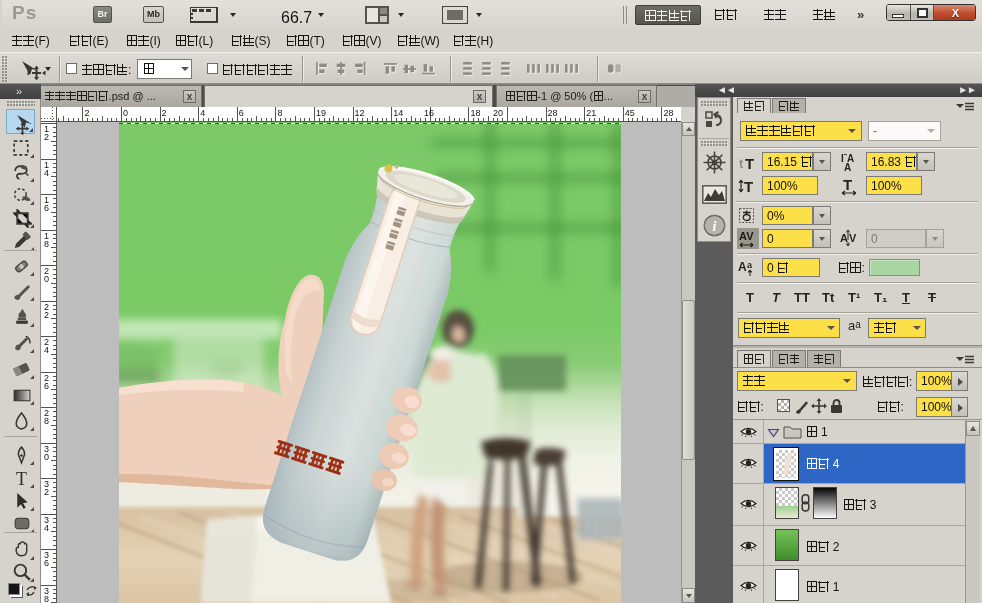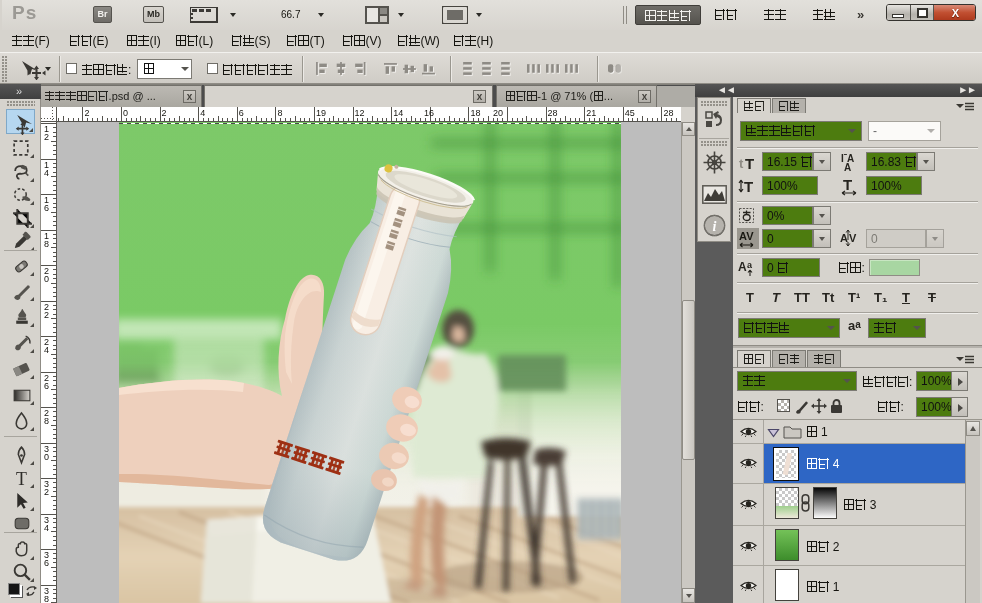--- a/index.html
+++ b/index.html
@@ -71,21 +71,21 @@
 .canvas{left:57px;top:122px;width:624px;height:481px;background:#bdbdbd}
 
 .dockstrip{left:695px;top:84px;width:38px;height:519px;background:#5b5b5b}
 .iconstrip{left:697px;top:97px;width:34px;height:145px;background:#d6d3cd;
  border:1px solid #8f8c85}
 .panelhead{background:linear-gradient(#555,#3f3f3f)}
 .panels{left:733px;top:97px;width:249px;height:506px;background:#d6d3cd}
 .ptab{position:absolute;top:0;height:16px;font-size:11px;color:#1c1b17;
  background:#b4b1ab;border:1px solid #7c7a74;border-bottom:none;text-align:center}
 .ptab.act{background:#d6d3cd}
-.field{position:absolute;background:#4d7c0f;border:1px solid #7c7a74;font-size:12px;color:#111}
+.field{position:absolute;background:#fde047;border:1px solid #7c7a74;font-size:12px;color:#111}
 .field .tx{position:absolute;left:4px;top:2px;white-space:nowrap}
 .chbtn{position:absolute;background:linear-gradient(#dbd8d2,#c2bfb9);border:1px solid #7c7a74}
 .chbtn:before{content:"";position:absolute;left:50%;top:50%;margin:-2px 0 0 -3.5px;
  border-left:3.5px solid rgba(0,0,0,0);border-right:3.5px solid rgba(0,0,0,0);
  border-top:4.5px solid #55534e}
 .hdiv{position:absolute;left:4px;width:241px;height:2px;
  background:linear-gradient(#a5a29b,#a5a29b) 0 0/100% 1px no-repeat,
  linear-gradient(#f0efec,#f0efec) 0 1px/100% 1px no-repeat}
 .lab{position:absolute;font-size:12px;color:#15140f;white-space:nowrap}
 .eye{position:absolute;width:17px;height:11px}
@@ -96,21 +96,21 @@
 <div class="ab" style="left:141px;top:6px;width:21px;height:17px;background:linear-gradient(#d9d6d0,#c3c0ba);border:1px solid #55534e;border-radius:2px;color:#2a2924;font-size:9px;font-weight:bold;text-align:center;line-height:15px">Mb</div>
 <svg class="ab" style="left:188px;top:7px" width="28" height="16" viewBox="0 0 28 16">
 <rect x="0" y="0" width="27" height="15" fill="none" stroke="#3c3a36" stroke-width="2"></rect>
 <rect x="2" y="2" width="5" height="3" fill="#3c3a36"></rect>
       <rect x="9" y="2" width="5" height="3" fill="#3c3a36"></rect>
       <rect x="16" y="2" width="5" height="3" fill="#3c3a36"></rect>
 <rect x="1" y="6" width="2" height="2" fill="#3c3a36"></rect>
       <rect x="1" y="10" width="2" height="2" fill="#3c3a36"></rect>
 </svg>
 <div class="ab darr" style="left:228px;top:13px"></div>
-<div class="ab" style="left:279px;top:9px;font-size:10px;color:#15140f">66.7</div>
+<div class="ab" style="left:279px;top:9px;font-size:16px;color:#15140f">66.7</div>
 <div class="ab darr" style="left:316px;top:13px"></div>
 <svg class="ab" style="left:363px;top:6px" width="24" height="18" viewBox="0 0 24 18">
 <rect x="0" y="0" width="24" height="18" fill="#55534e"></rect>
 <rect x="2" y="2" width="11" height="14" fill="#e8e6e2"></rect>
       <rect x="15" y="2" width="7" height="6" fill="#8a8883"></rect>
       <rect x="15" y="10" width="7" height="6" fill="#c9c6c0"></rect>
 </svg>
 <div class="ab darr" style="left:396px;top:13px"></div>
 <svg class="ab" style="left:440px;top:6px" width="26" height="18" viewBox="0 0 26 18">
 <rect x="0" y="0" width="26" height="18" rx="2" fill="none" stroke="#46443f" stroke-width="2"></rect>
@@ -325,21 +325,21 @@
 <div class="ab tabstrip"></div>
 <div class="ab dtab" style="left:35px;width:167px">
     <span class="lb"><i class="cj k0"></i><i class="cj k0"></i><i class="cj k0"></i><i class="cj k1"></i><i class="cj k2"></i><i class="cj k2"></i><b>.psd @ ...</b></span>
     <span class="xbox" style="right:5px">x</span>
   </div>
 <div class="ab dtab act" style="left:204px;width:289px">
     <span class="xbox" style="right:6px">x</span>
   </div>
 <div class="ab" style="left:657px;top:86px;width:38px;height:21px;background:#aeaca6"></div>
 <div class="ab dtab" style="left:496px;width:161px">
-    <span class="lb"><i class="cj k1"></i><i class="cj k2"></i><i class="cj k1"></i><b>-1 @ 71% (</b><i class="cj k1"></i><b>...</b></span>
+    <span class="lb"><i class="cj k1"></i><i class="cj k2"></i><i class="cj k1"></i><b>-1 @ 50% (</b><i class="cj k1"></i><b>...</b></span>
     <span class="xbox" style="right:5px">x</span>
   </div>
 <div class="ab toolbar"></div>
 <div class="ab toolhead">
     <span style="position:absolute;left:16px;top:1px;font-size:11px;letter-spacing:-2px">»</span>
   </div>
 <div class="ab grip" style="left:7px;top:101px;width:28px;height:6px"></div>
 <svg width="0" height="0">
     <defs>
       <linearGradient id="gtool" x1="0" y1="0" x2="1" y2="0">
@@ -1130,21 +1130,21 @@
 <div class="ab" style="left:822px;top:290px;font-size:13px;font-weight:bold;color:#26241f;text-decoration:none;">Tt</div>
 <div class="ab" style="left:848px;top:290px;font-size:13px;font-weight:bold;color:#26241f;text-decoration:none;">T¹</div>
 <div class="ab" style="left:874px;top:290px;font-size:13px;font-weight:bold;color:#26241f;text-decoration:none;">T₁</div>
 <div class="ab" style="left:902px;top:290px;font-size:13px;font-weight:bold;color:#26241f;text-decoration:underline;">T</div>
 <div class="ab" style="left:928px;top:290px;font-size:13px;font-weight:bold;color:#26241f;text-decoration:line-through;">T</div>
 <div class="ab hdiv" style="left:737px;top:312px;width:241px"></div>
 <div class="ab field" style="left:738px;top:318px;width:102px;height:20px">
     <span class="tx"><i class="cj k2"></i><i class="cj k2"></i><i class="cj k0"></i><i class="cj k3"></i></span>
     <span class="chev" style="right:5px"></span>
   </div>
-<div class="ab" style="left:848px;top:318px;font-size:13px;font-weight:bold;color:#26241f">a<span style="font-size:10px;vertical-align:2px">a</span></div>
+<div class="ab" style="left:848px;top:318px;font-size:13px;font-weight:normal;color:#26241f">a<span style="font-size:10px;vertical-align:2px">a</span></div>
 <div class="ab field" style="left:868px;top:318px;width:58px;height:20px">
     <span class="tx"><i class="cj k0"></i><i class="cj k2"></i></span>
     <span class="chev" style="right:5px"></span>
   </div>
 <div class="ab" style="left:733px;top:345px;width:249px;height:3px;background:#b5b2ac;border-top:1px solid #8f8c85"></div>
 <div class="ab ptab act" style="left:737px;top:350px;width:34px;height:17px;font-size:11px;padding-top:2px"><i class="cj k1"></i><i class="cj k2"></i></div>
 <div class="ab ptab" style="left:772px;top:350px;width:34px;height:17px;font-size:11px;padding-top:2px"><i class="cj k2"></i><i class="cj k0"></i></div>
 <div class="ab ptab" style="left:807px;top:350px;width:34px;height:17px;font-size:11px;padding-top:2px"><i class="cj k0"></i><i class="cj k2"></i></div>
 <svg class="ab" style="left:956px;top:355px" width="18" height="10" viewBox="0 0 18 10">
     <path d="M0 2 l4 4 4 -4Z" fill="#3a3833"></path>

